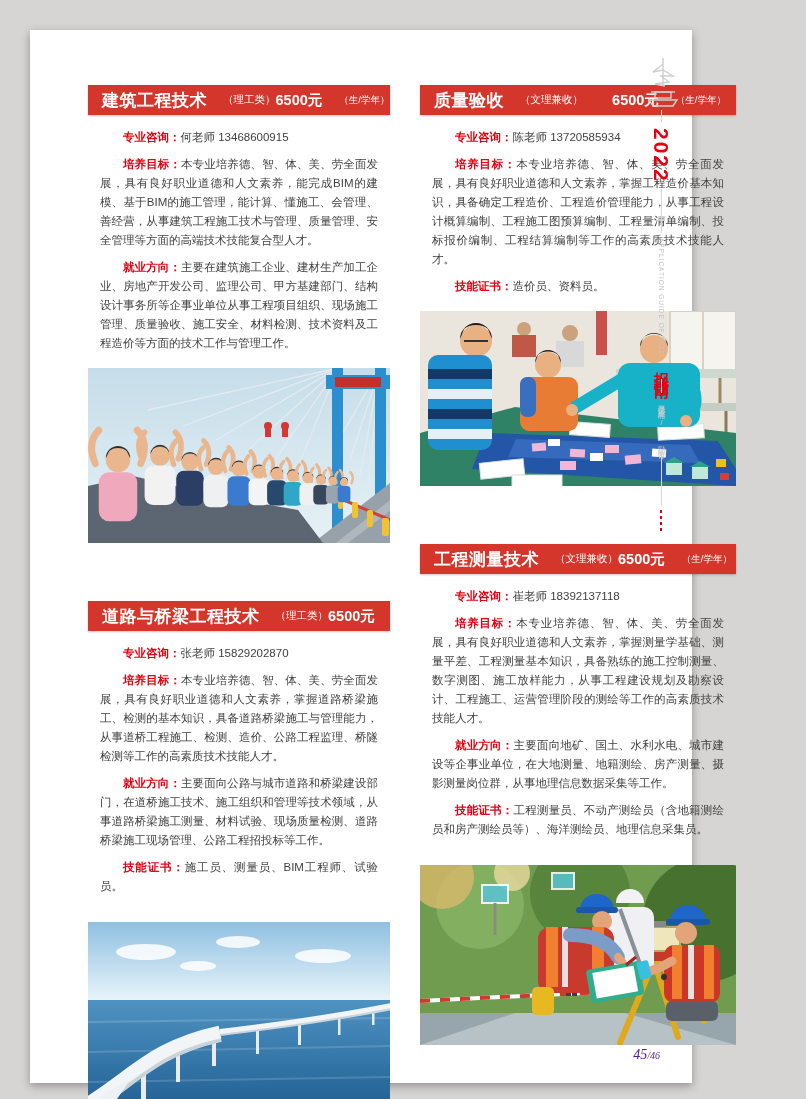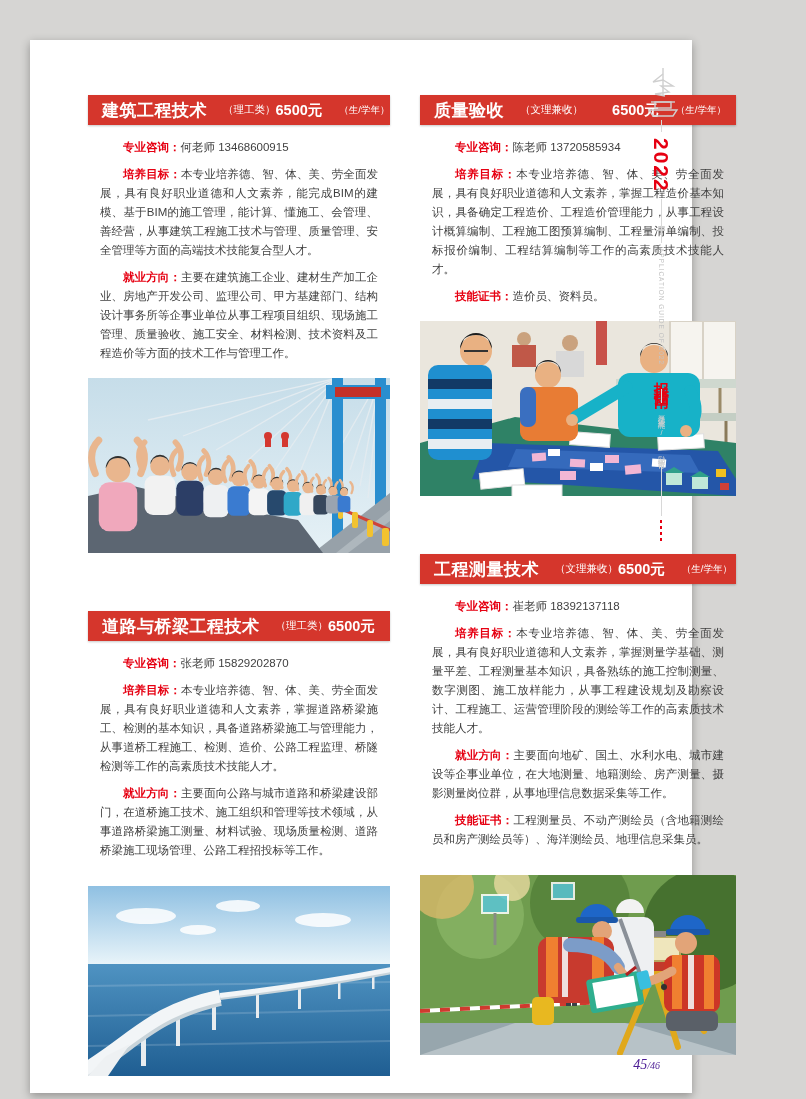--- a/index.html
+++ b/index.html
@@ -1,18 +1,18 @@
 <!DOCTYPE html>
 <html><head>
 <meta charset="utf-8">
 <style>
   html,body{margin:0;padding:0;background:#c9c9c9;}
   .canvas{position:relative;width:806px;height:1099px;background:#d6d5d3;
           font-family:"Liberation Sans",sans-serif;overflow:hidden;}
-  .sheet{position:absolute;left:30px;top:40px;width:662px;height:1053px;
+  .sheet{position:absolute;left:30px;top:30px;width:662px;height:1053px;
          background:#ffffff;box-shadow:0 3px 9px rgba(0,0,0,.32);}
   .content{position:absolute;left:58px;top:55px;width:648px;display:flex;justify-content:space-between;}
   .col{width:302px;}
   .col.right{width:316px;}
   .card{}
   .card + .card{margin-top:58px;}
   .banner{height:30px;background:#d5362c;color:#fff;display:flex;align-items:center;
           padding:0 10px 0 14px;box-shadow:0 1px 2px rgba(0,0,0,.22);}
   .banner .t{font-size:17px;font-weight:bold;letter-spacing:.5px;white-space:nowrap;}
   .banner .c{font-size:10.5px;margin-left:16px;white-space:nowrap;}
@@ -143,20 +143,23 @@
      </header>
      <p class="para first">
       <b class="lab">专业咨询：</b><span>张老师 15829202870</span>
      </p>
      <p class="para">
       <b class="lab">培养目标：</b><span>本专业培养德、智、体、美、劳全面发展，具有良好职业道德和人文素养，掌握道路桥梁施工、检测的基本知识，具备道路桥梁施工与管理能力，从事道桥工程施工、检测、造价、公路工程监理、桥隧检测等工作的高素质技术技能人才。</span>
      </p>
      <p class="para">
       <b class="lab">就业方向：</b><span>主要面向公路与城市道路和桥梁建设部门，在道桥施工技术、施工组织和管理等技术领域，从事道路桥梁施工测量、材料试验、现场质量检测、道路桥梁施工现场管理、公路工程招投标等工作。</span>
      </p>
+     <p class="para">
+      <b class="lab">技能证书：</b><span>施工员、测量员、BIM工程师、试验员。</span>
+     </p>
      <figure class="photo row2">
       <svg viewBox="0 0 302 190" height="190" preserveAspectRatio="none">
        <defs>
         <linearGradient id="p3sky" x1="0" y1="0" x2="0" y2="1">
          <stop offset="0" stop-color="#8fc0e2"></stop>
                     <stop offset="1" stop-color="#eaf5fa"></stop>
         </linearGradient>
         <linearGradient id="p3sea" x1="0" y1="0" x2="0" y2="1">
          <stop offset="0" stop-color="#4f93c2"></stop>
                     <stop offset="1" stop-color="#1f5e92"></stop>

